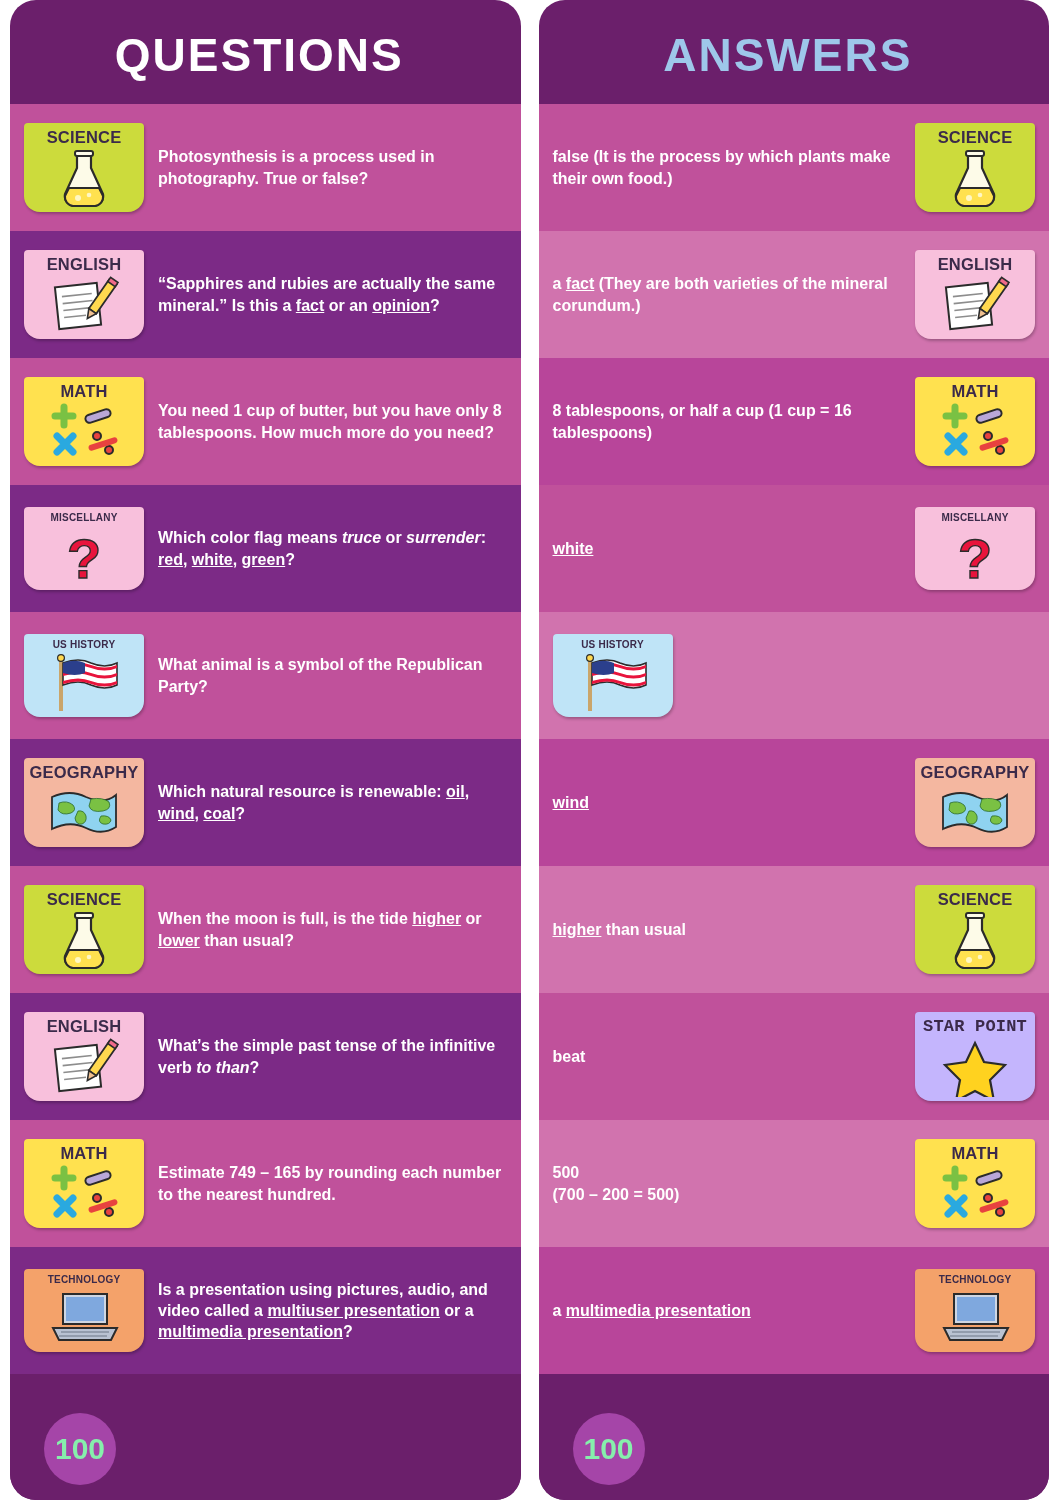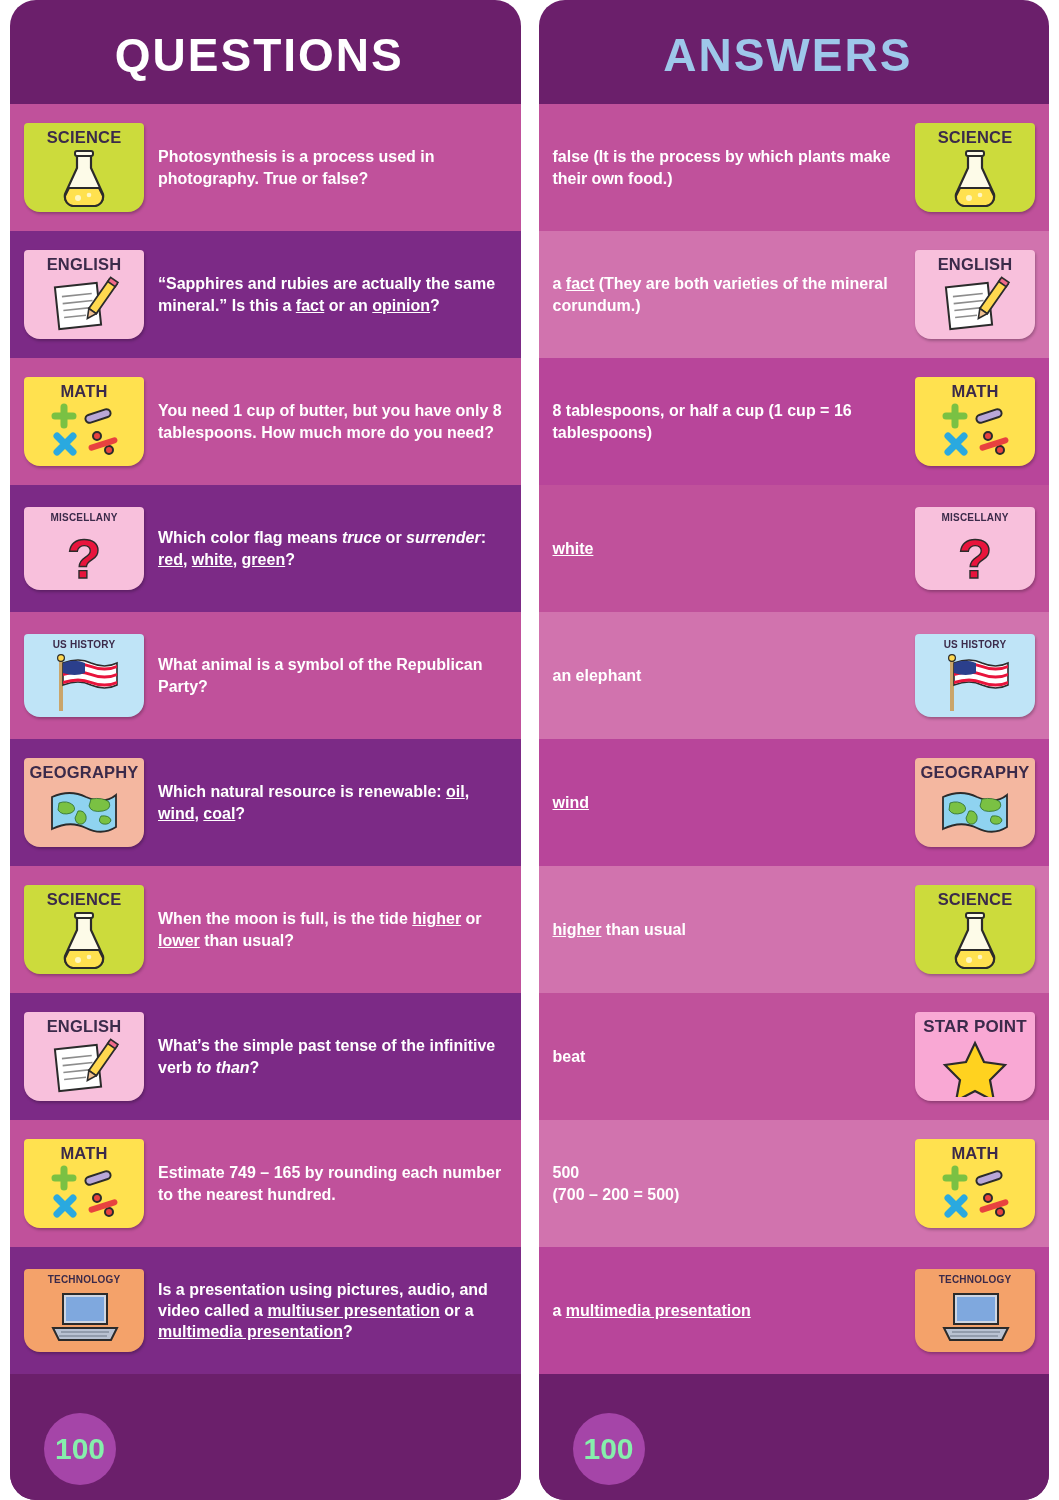--- a/index.html
+++ b/index.html
@@ -295,21 +295,20 @@
                 </g>
               </svg></span></div>
         </div>
         <div class="row a" style="background: rgb(192, 81, 155);">
           <div class="atext"><span class="u">white</span></div>
           <div class="badge small-label" style="background: rgb(248, 192, 220);"><span class="label">MISCELLANY</span><span><svg class="art" viewBox="0 0 74 60" xmlns="http://www.w3.org/2000/svg">
                 <text x="37" y="52" font-family="Liberation Sans, sans-serif" font-size="56" font-weight="bold" fill="#e8143c" text-anchor="middle" stroke="#2b2b2b" stroke-width="1.4">?</text>
               </svg></span></div>
         </div>
         <div class="row a" style="background: rgb(209, 115, 174);">
-          <div class="atext">an elephant</div>
           <div class="badge small-label" style="background: rgb(191, 228, 247);"><span class="label">US HISTORY</span><span><svg class="art" viewBox="0 0 74 60" xmlns="http://www.w3.org/2000/svg">
                 <line x1="14" y1="4" x2="14" y2="58" stroke="#caa56a" stroke-width="4"></line>
                 <circle cx="14" cy="5" r="3.4" fill="#ffd84f" stroke="#2b2b2b" stroke-width="1.2"></circle>
                 <path d="M16 10 q16 -6 28 0 q14 6 26 0 v22 q-12 6 -26 0 q-12 -6 -28 0 z" fill="#ffffff" stroke="#2b2b2b" stroke-width="1.6"></path>
                 <g fill="#e8143c">
                   <path d="M16 12 q16 -5 28 0 q14 5 26 0 v3 q-12 5 -26 0 q-12 -5 -28 0 z"></path>
                   <path d="M16 20 q16 -5 28 0 q14 5 26 0 v3 q-12 5 -26 0 q-12 -5 -28 0 z"></path>
                   <path d="M16 28 q16 -5 28 0 q14 5 26 0 v3 q-12 5 -26 0 q-12 -5 -28 0 z"></path>
                 </g>
                 <path d="M16 10 q12 -4.5 22 0 v10 q-10 4 -22 0 z" fill="#2b3f8c"></path>
@@ -332,21 +331,21 @@
           <div class="badge" style="background: rgb(204, 219, 60);"><span class="label">SCIENCE</span><span><svg class="art" viewBox="0 0 74 60" xmlns="http://www.w3.org/2000/svg">
                 <path d="M30 6 h14 v14 l12 26 a10 10 0 0 1 -9 12 h-20 a10 10 0 0 1 -9 -12 l12 -26 z" fill="#fdfbe8" stroke="#2b2b2b" stroke-width="2.2"></path>
                 <path d="M22 40 l30 0 l4 8 a9 9 0 0 1 -8 10 h-22 a9 9 0 0 1 -8 -10 z" fill="#ffe14f" stroke="#2b2b2b" stroke-width="2"></path>
                 <circle cx="31" cy="50" r="3" fill="#fff7c4"></circle>
                 <circle cx="42" cy="47" r="2.3" fill="#fff7c4"></circle>
                 <rect x="28" y="3" width="18" height="5" rx="2" fill="#fdfbe8" stroke="#2b2b2b" stroke-width="2"></rect>
               </svg></span></div>
         </div>
         <div class="row a" style="background: rgb(192, 81, 155);">
           <div class="atext">beat</div>
-          <div class="badge small-label star" style="background: #f9a8d4;"><span class="label">STAR POINT</span><span><svg class="art" viewBox="0 0 74 60" xmlns="http://www.w3.org/2000/svg">
+          <div class="badge small-label star" style="background: #c4b5fd; font-family: Liberation Mono, monospace;"><span class="label">STAR POINT</span><span><svg class="art" viewBox="0 0 74 60" xmlns="http://www.w3.org/2000/svg">
                 <path d="M37 6 l9 19 21 3 -15 15 4 21 -19 -10 -19 10 4 -21 -15 -15 21 -3 z" fill="#ffd21f" stroke="#2b2b2b" stroke-width="2.2"></path>
               </svg></span></div>
         </div>
         <div class="row a" style="background: rgb(209, 115, 174);">
           <div class="atext">500<br>(700 – 200 = 500)</div>
           <div class="badge" style="background: rgb(255, 225, 79);"><span class="label">MATH</span><span><svg class="art" viewBox="0 0 74 60" xmlns="http://www.w3.org/2000/svg">
                 <g stroke="#2b2b2b" stroke-width="2">
                   <path d="M8 14 h18 M17 5 v18" stroke="#7ac143" stroke-width="7" stroke-linecap="round"></path>
                   <rect x="38" y="10" width="26" height="8" rx="4" fill="#b9a7d8" transform="rotate(-18 51 14)"></rect>
                   <path d="M10 34 l16 16 M26 34 l-16 16" stroke="#2aa9e0" stroke-width="7" stroke-linecap="round"></path>

